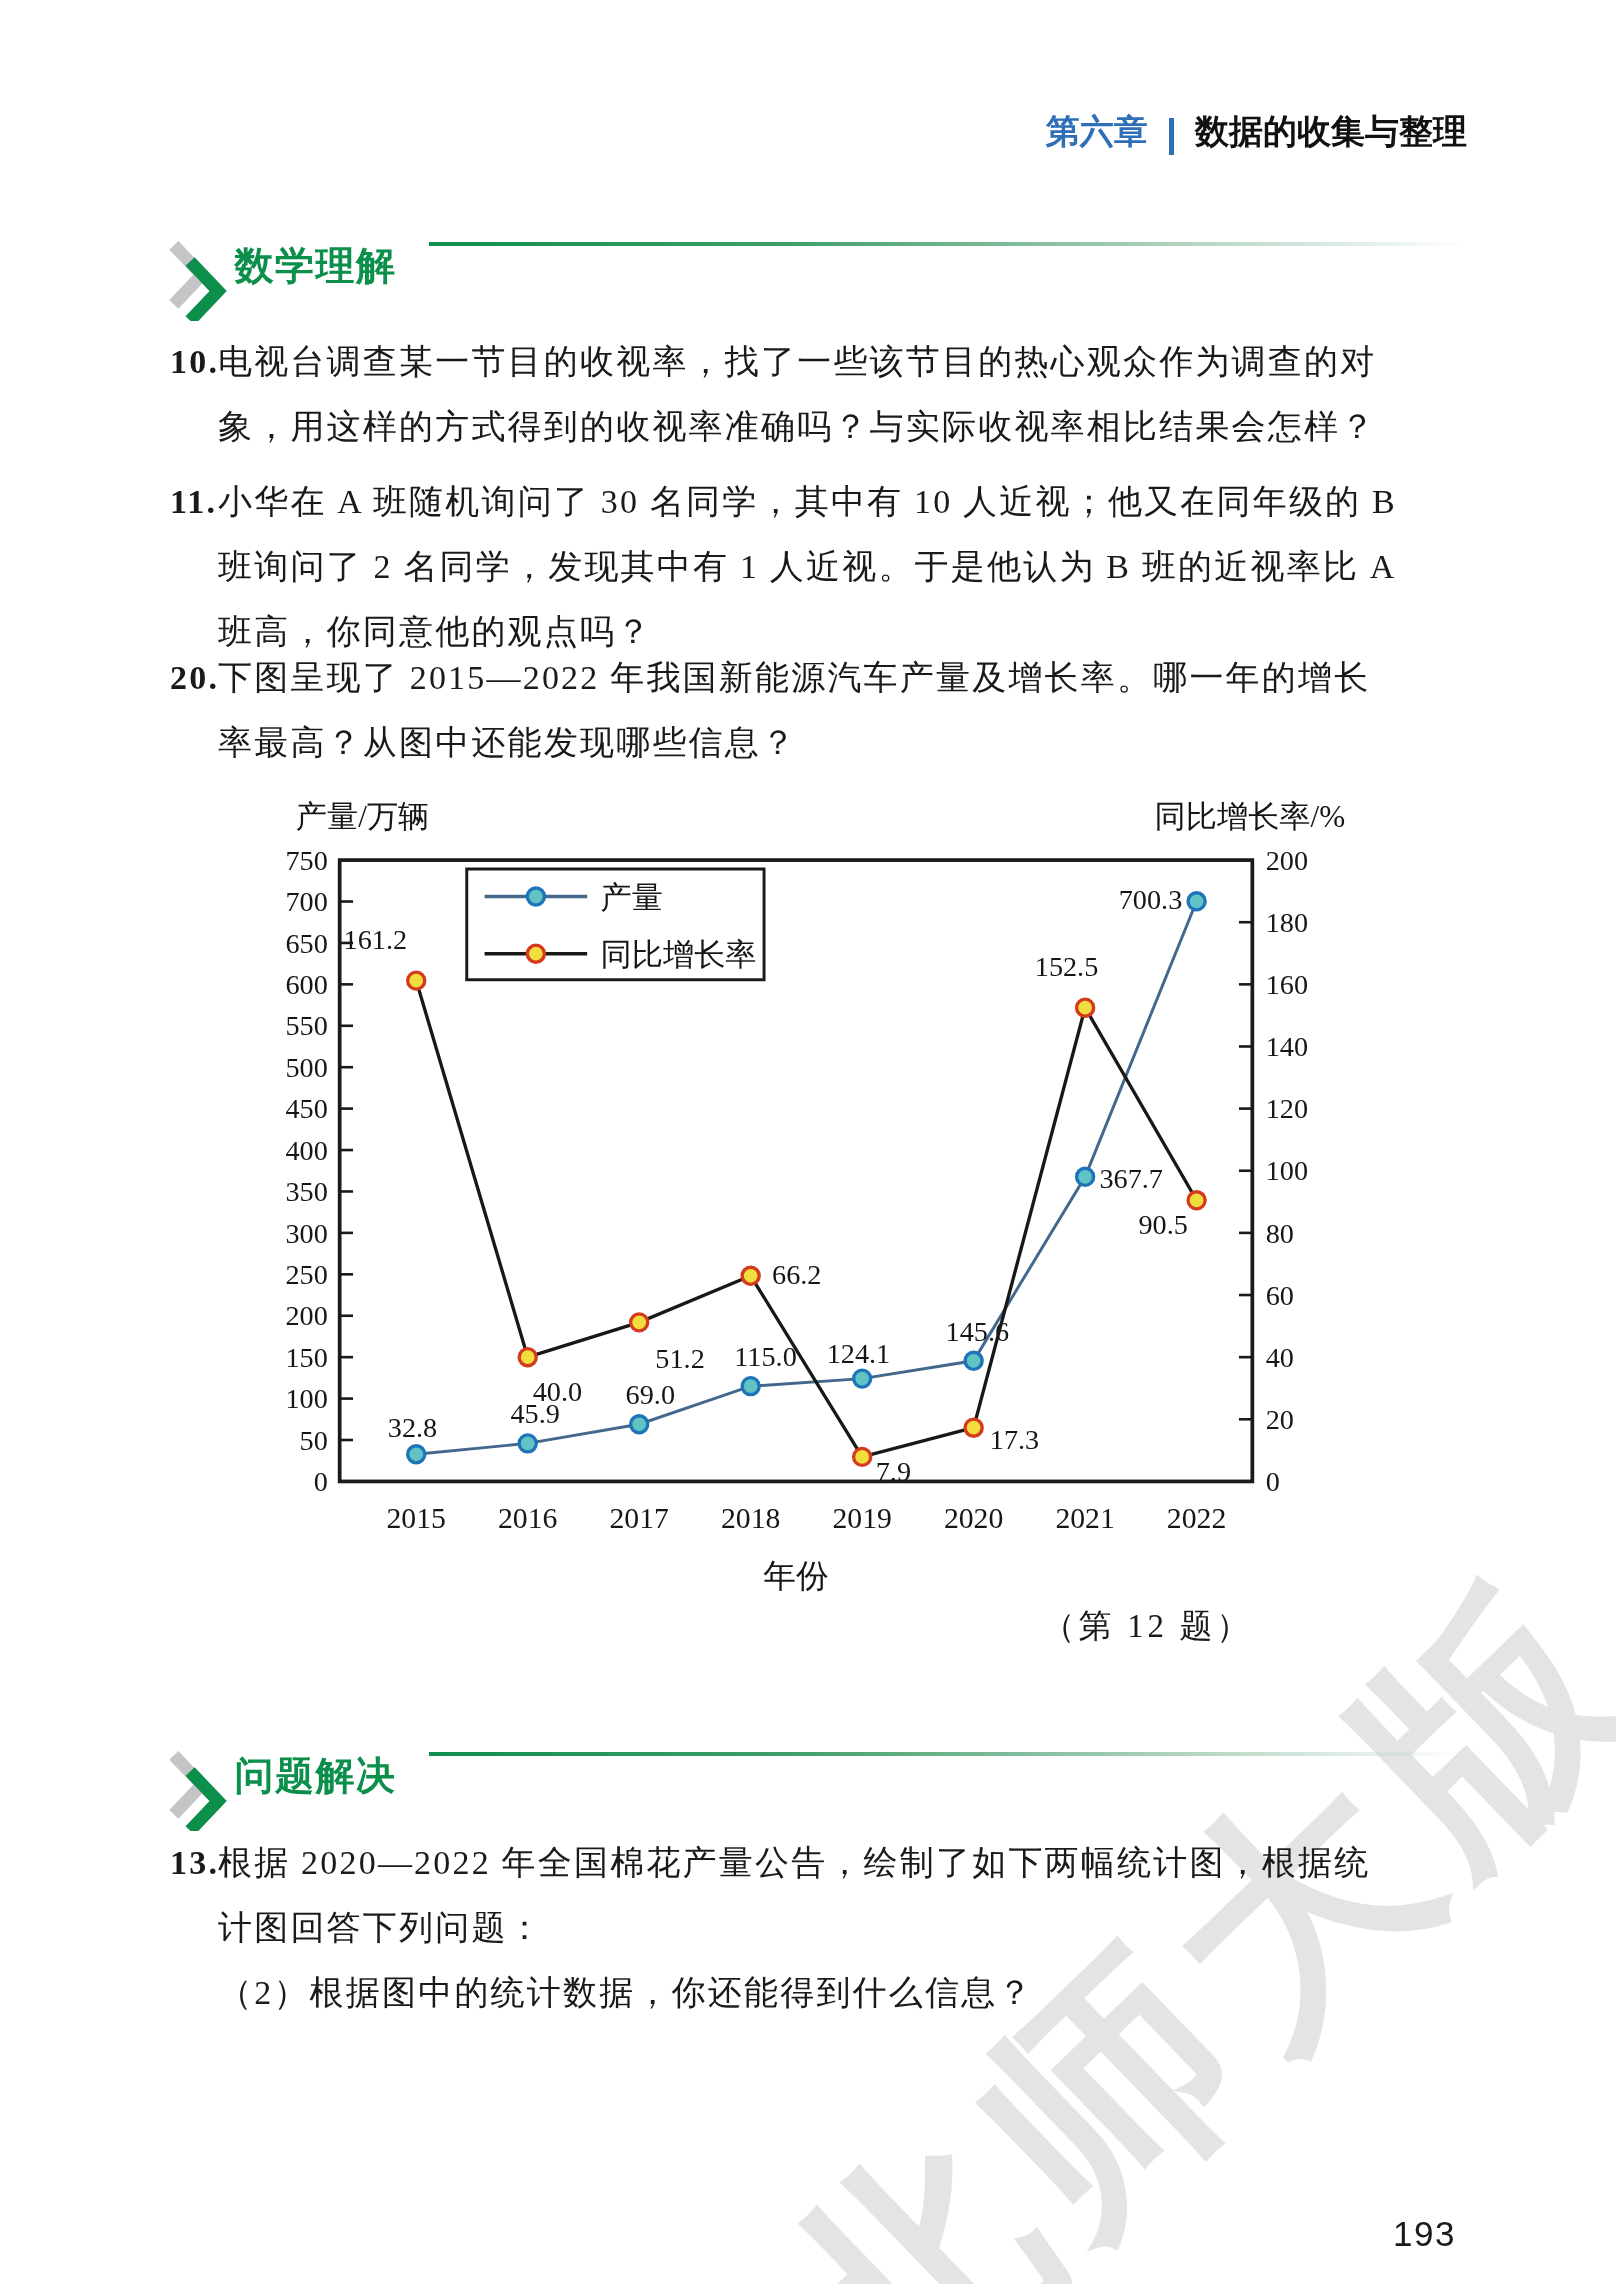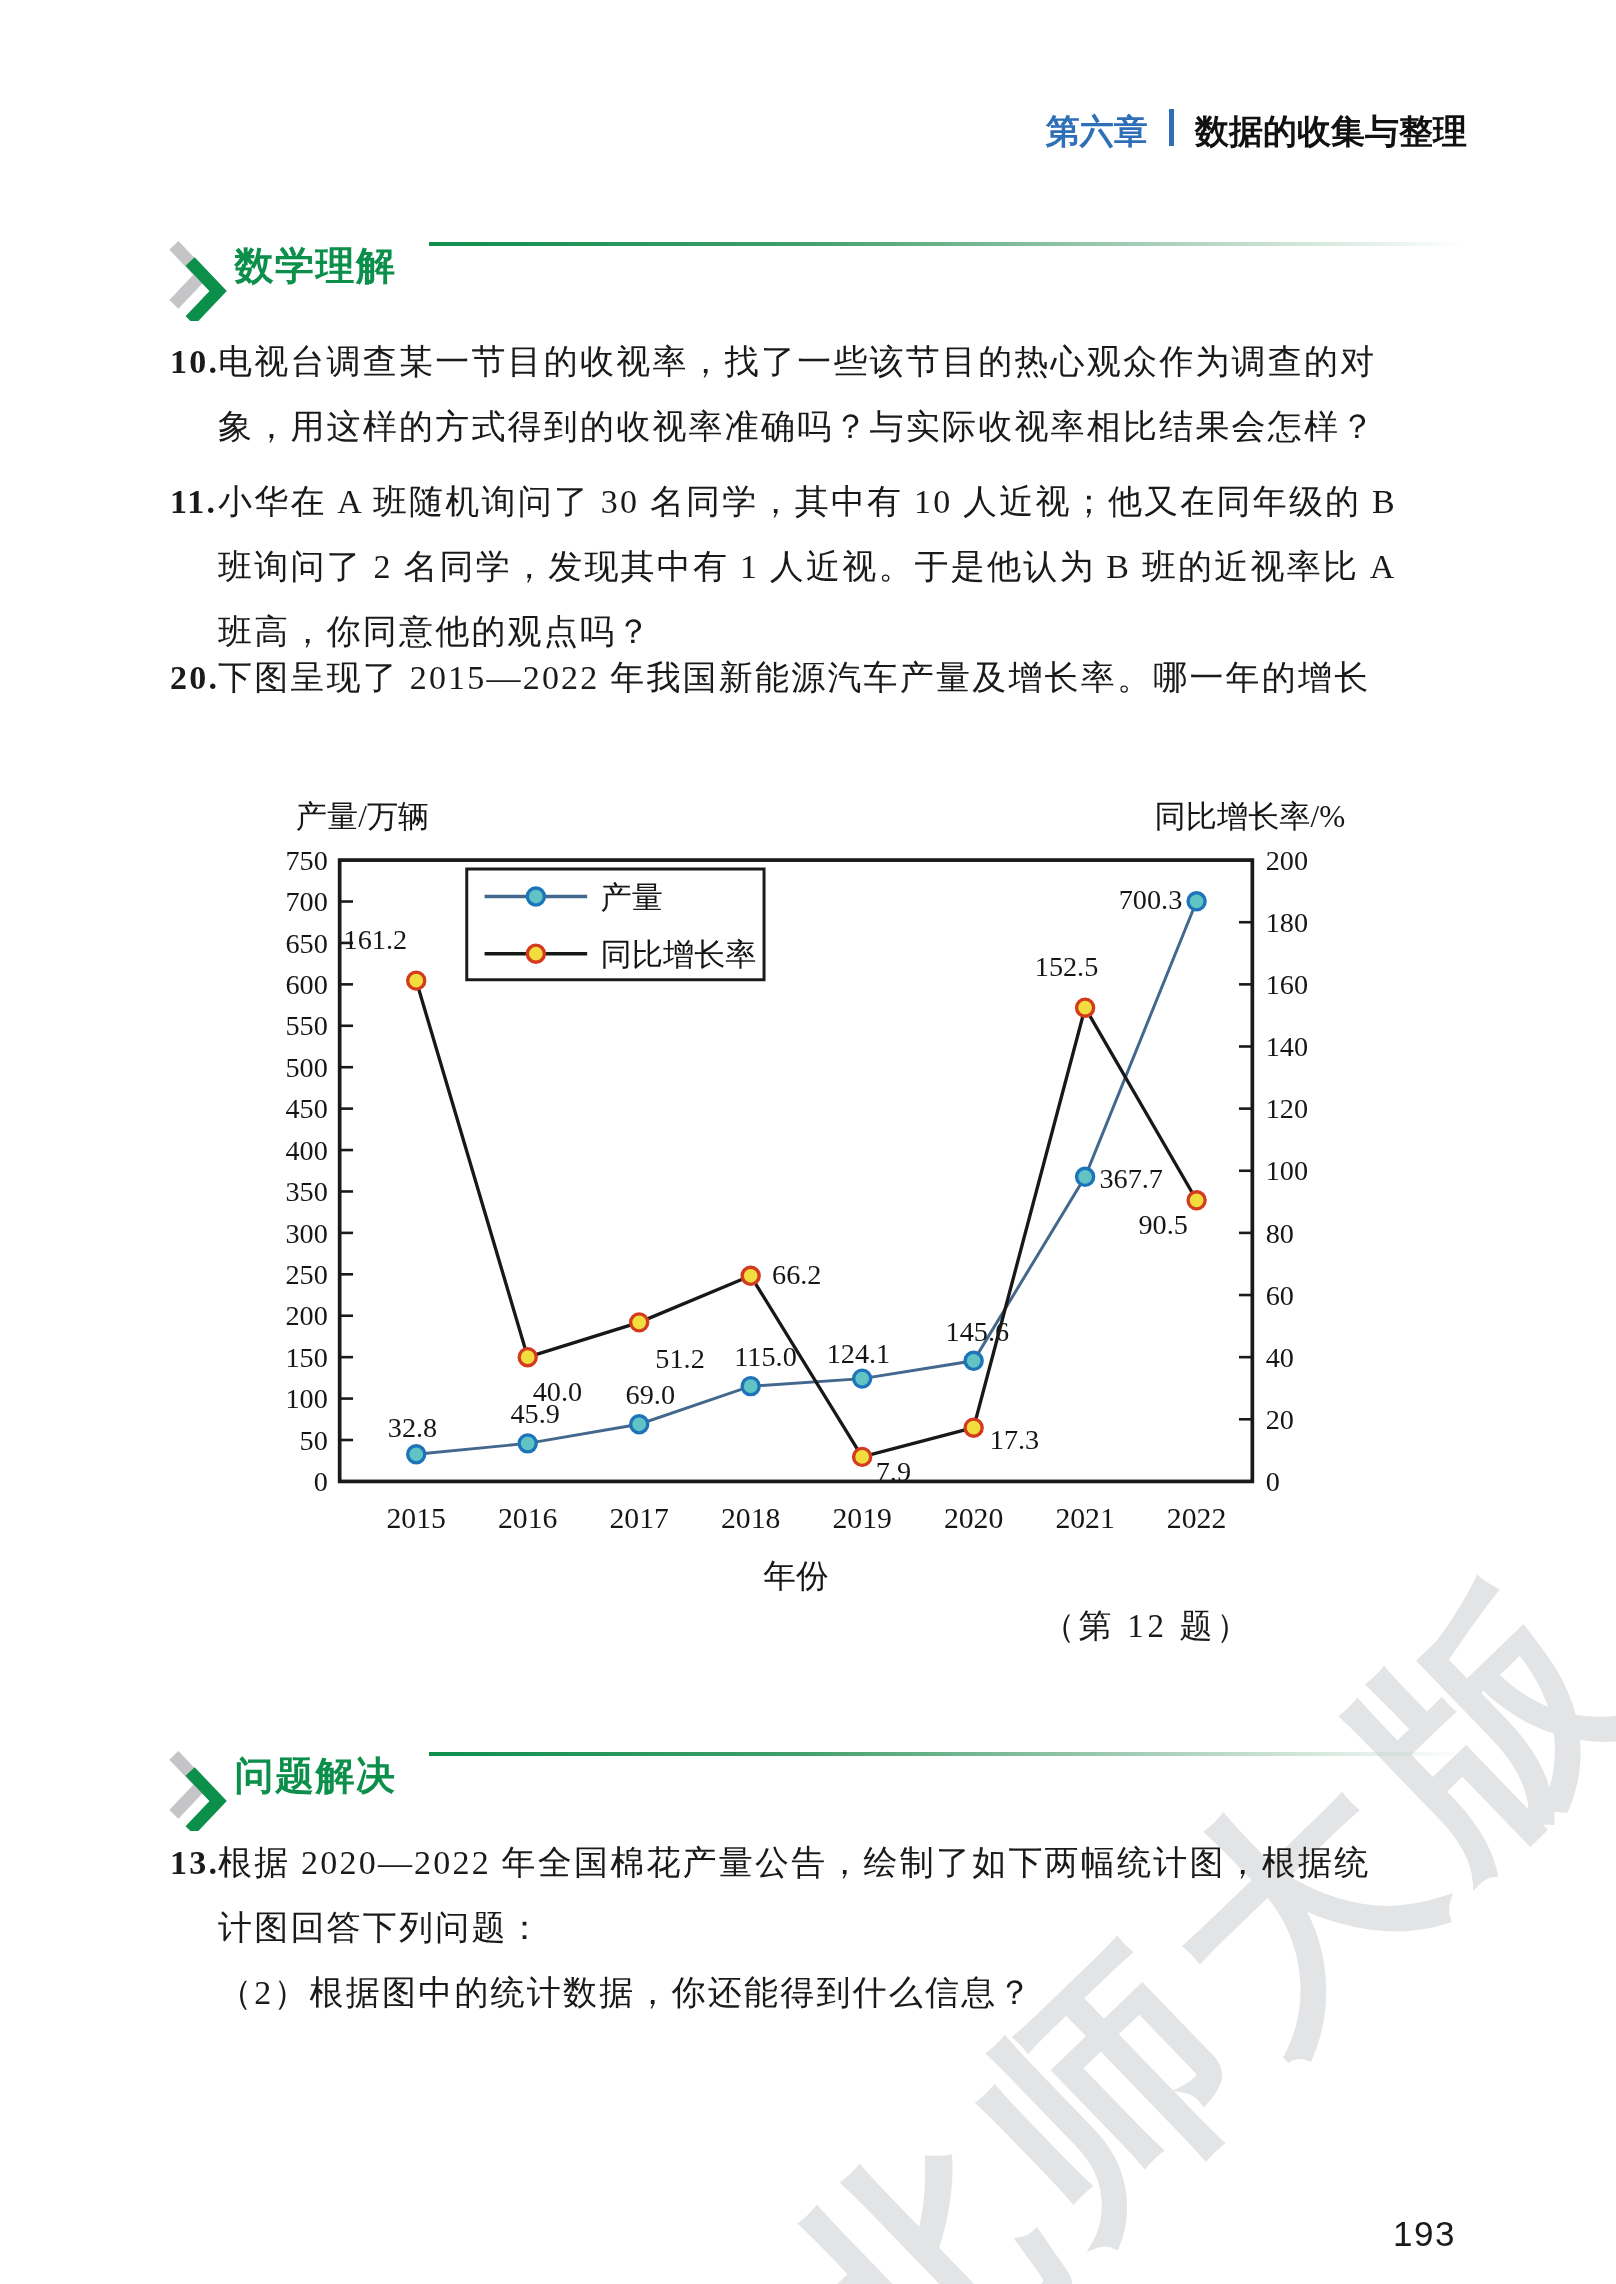--- a/index.html
+++ b/index.html
@@ -9,21 +9,21 @@
   }
   .watermark{
     position:absolute;left:829px;top:2242px;z-index:0;
     font-size:245px;font-weight:bold;letter-spacing:21px;line-height:245px;
     color:#e3e4e6;white-space:nowrap;
     transform:rotate(-44deg);transform-origin:0 50%;
     pointer-events:none;
   }
   .hdr{
     position:absolute;top:109px;right:149px;z-index:2;
-    display:flex;align-items:flex-start;gap:21px;
+    display:flex;align-items:flex-end;gap:21px;
     font-family:"Liberation Sans","DejaVu Sans",sans-serif;font-weight:bold;font-size:34px;
   }
   .hdr .chap{color:#2e6fb7}
   .hdr .bar{width:5.2px;height:37px;background:#2e6fb7}
   .hdr .booktitle{color:#111}
   .section{position:absolute;left:165px;height:83px;display:flex;align-items:flex-start;z-index:2}
   .sec1{top:239px}.sec2{top:1749px}
   .chev{width:62px;height:82px;flex:none}
   .sec-title{
     font-family:"Liberation Sans","DejaVu Sans",sans-serif;font-weight:bold;
@@ -77,20 +77,21 @@
 <div class="q q11">
   <span class="qnum">11.</span>
   <div class="qline">小华在 A 班随机询问了 30 名同学，其中有 10 人近视；他又在同年级的 B</div>
   <div class="qline">班询问了 2 名同学，发现其中有 1 人近视。于是他认为 B 班的近视率比 A</div>
   <div class="qline">班高，你同意他的观点吗？</div>
 </div>
 
 <div class="q q12">
   <span class="qnum">20.</span>
   <div class="qline">下图呈现了 2015—2022 年我国新能源汽车产量及增长率。哪一年的增长</div>
+  <div class="qline">率最高？从图中还能发现哪些信息？</div>
 </div>
 
 <svg id="chart" width="1212" height="877" viewBox="0 0 1630 1180">
     <rect x="127" y="97" width="1228" height="836" fill="none" stroke="#1a1a1a" stroke-width="5"></rect>
     <text x="111" y="946" font-size="38" text-anchor="end">0</text>
     <line x1="127" y1="877.2666666666667" x2="145" y2="877.2666666666667" stroke="#1a1a1a" stroke-width="3.5"></line>
     <text x="111" y="890.2666666666667" font-size="38" text-anchor="end">50</text>
     <line x1="127" y1="821.5333333333333" x2="145" y2="821.5333333333333" stroke="#1a1a1a" stroke-width="3.5"></line>
     <text x="111" y="834.5333333333333" font-size="38" text-anchor="end">100</text>
     <line x1="127" y1="765.8" x2="145" y2="765.8" stroke="#1a1a1a" stroke-width="3.5"></line>

